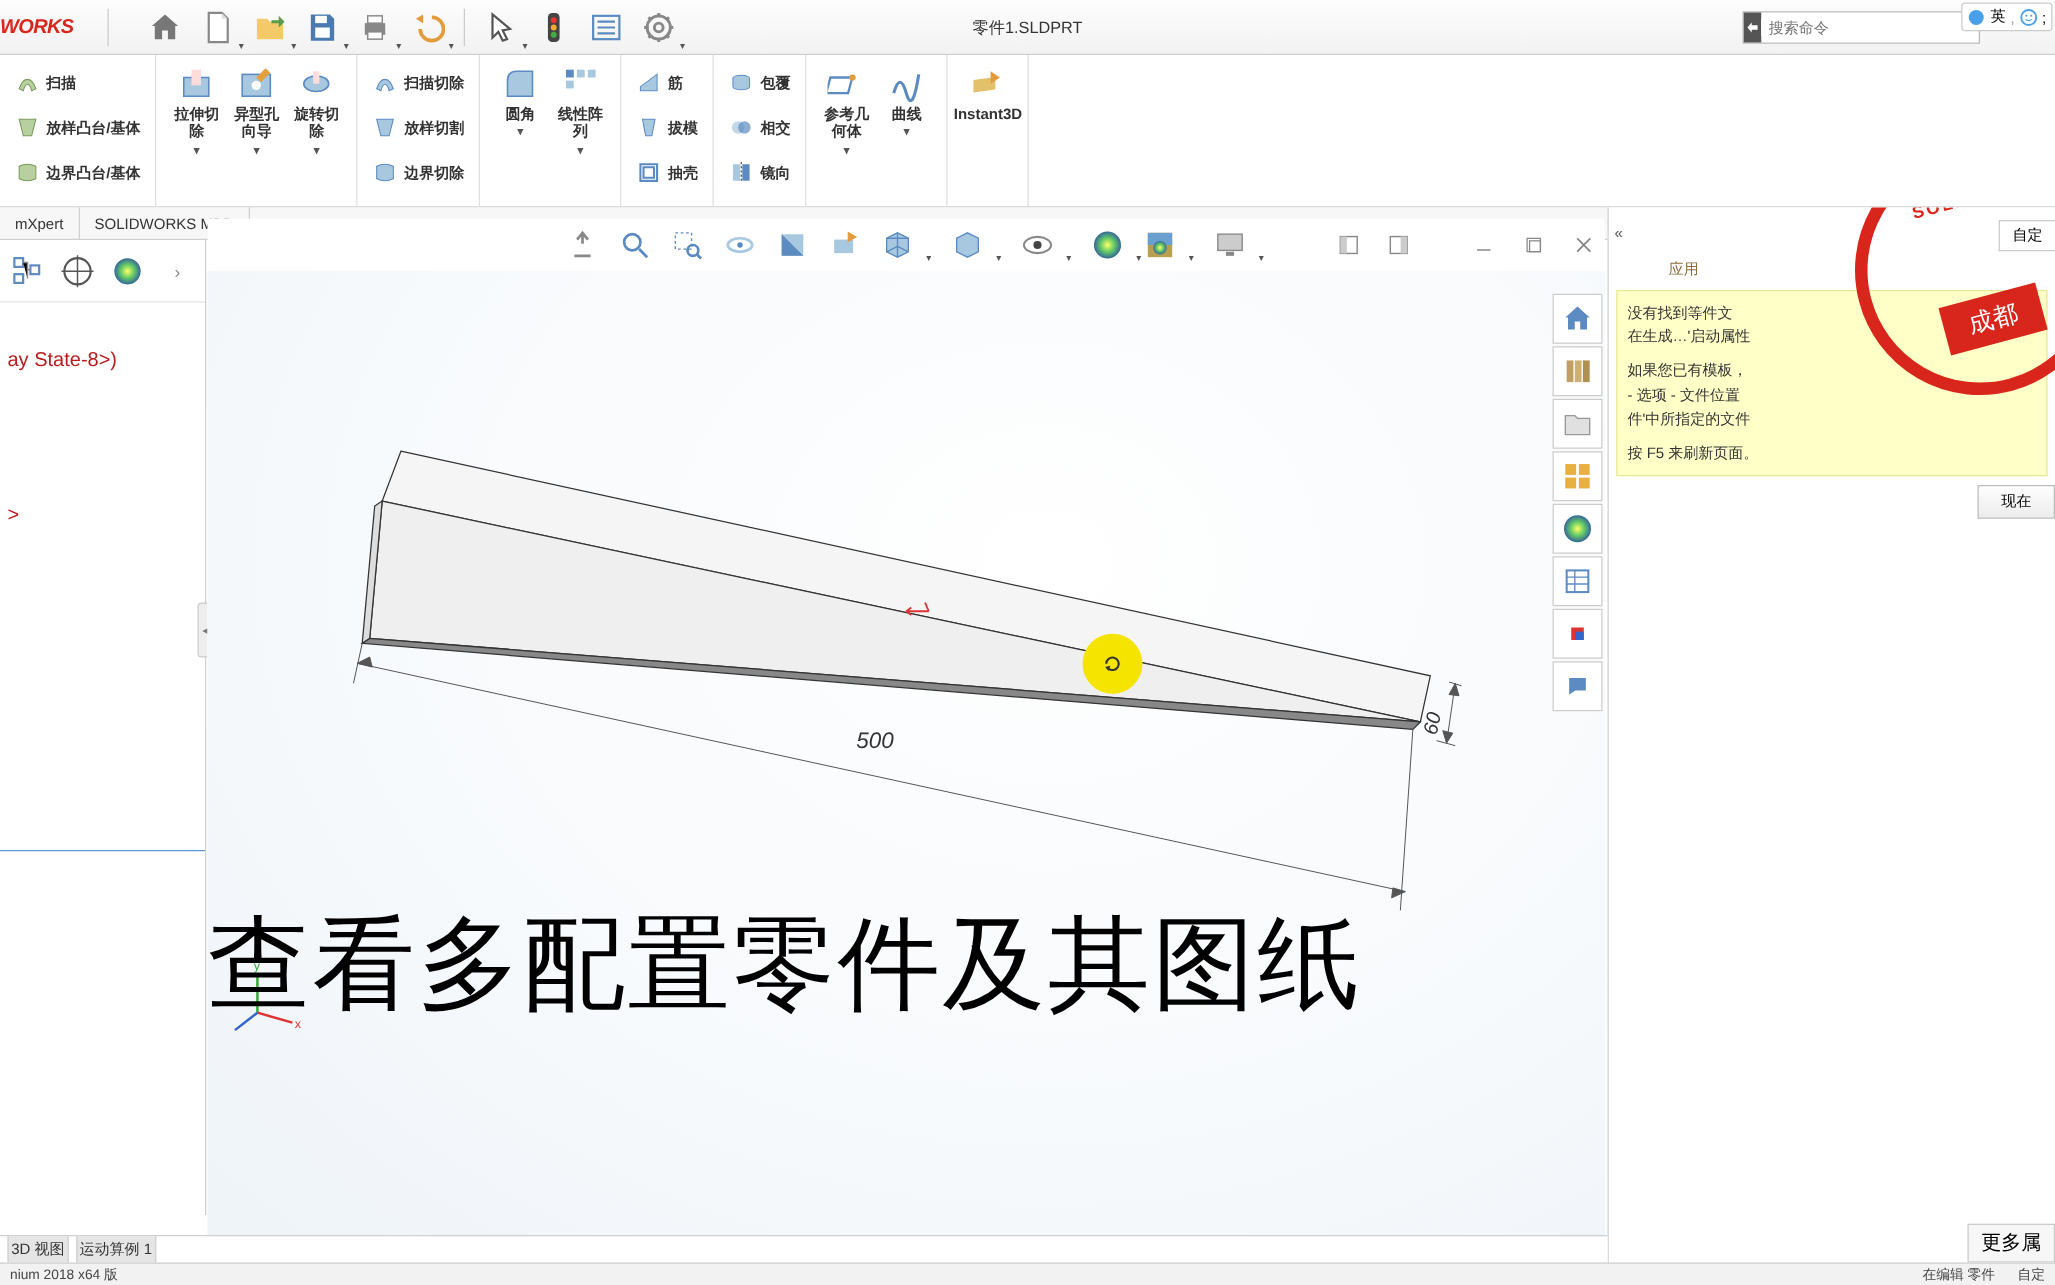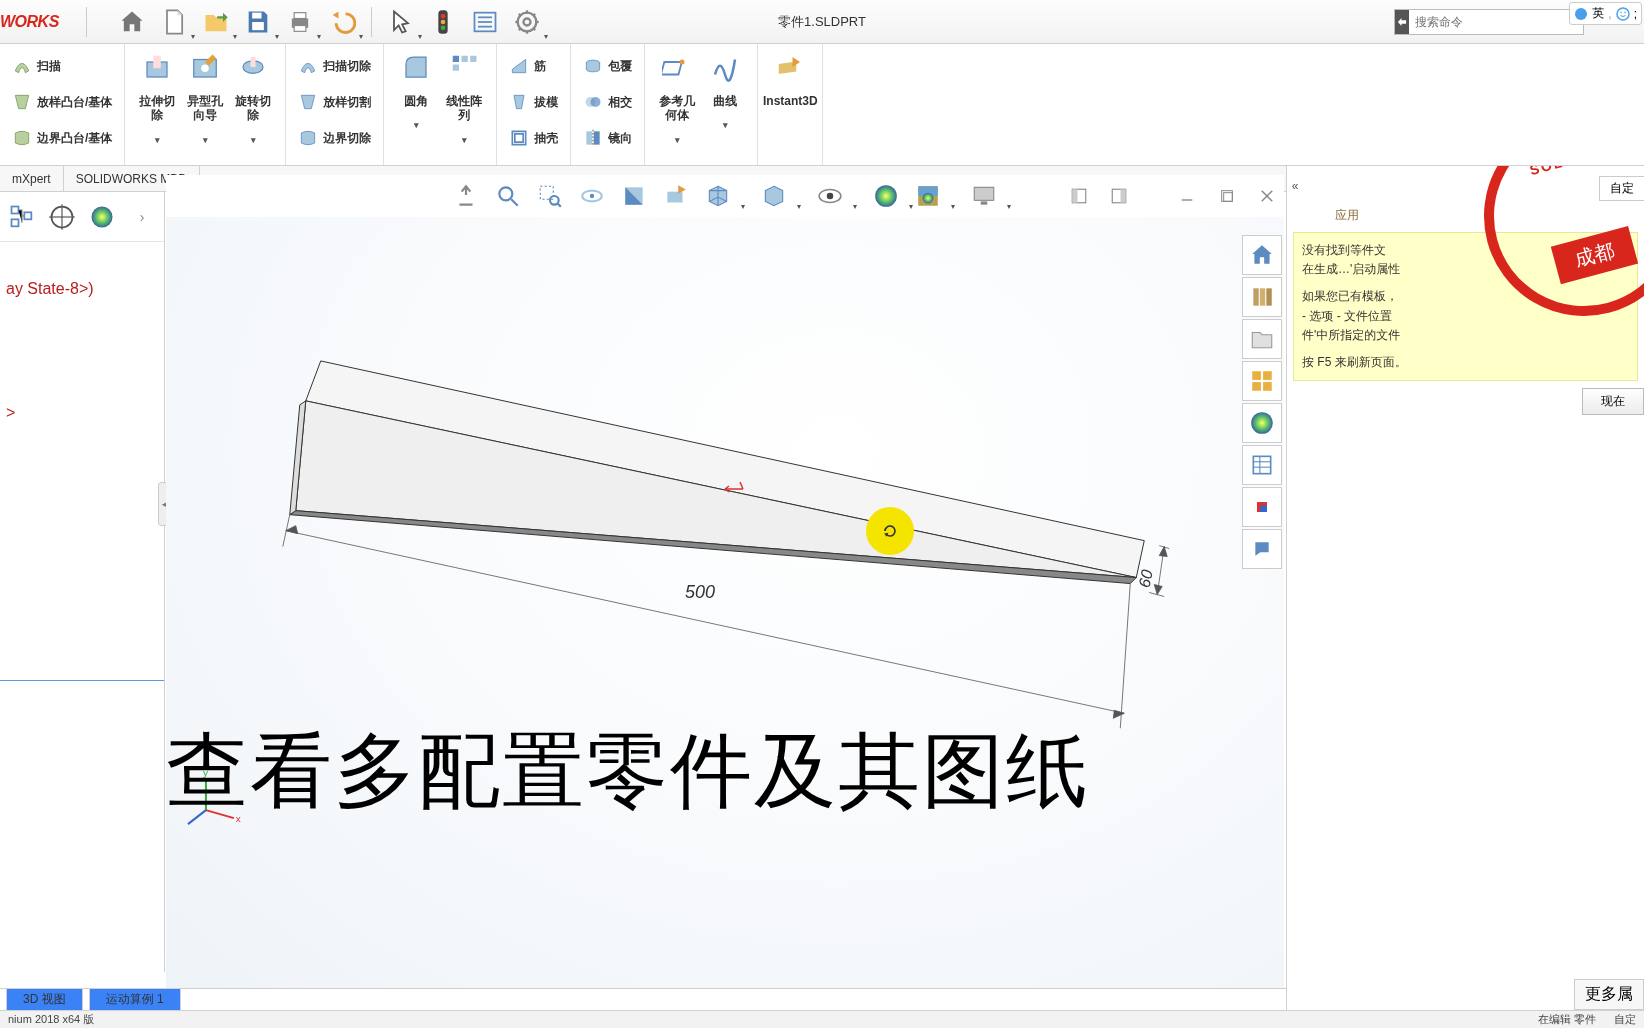--- a/index.html
+++ b/index.html
@@ -20,21 +20,21 @@
 .search-box input { border: none; outline: none; flex: 1; padding: 0 6px; font-size: 12px; color: #888; }
 .ime-badge { position: absolute; right: 2px; top: 2px; display: flex; gap: 4px; align-items: center; background: #fff; border: 1px solid #ccc; padding: 2px 4px; border-radius: 3px; z-index: 50; }
 .ime-badge span { font-size: 12px; }
 
 
 .ribbon { height: 122px; display: flex; background: #fff; border-bottom: 1px solid #d0d0d0; }
 .rgroup { display: flex; flex-direction: column; align-items: stretch; border-right: 1px solid #e0e0e0; padding: 4px 8px; font-weight: bold; }
 .rgroup.col3 { flex-direction: row; }
 .rbtn-sm { height: 36px; display: flex; align-items: center; gap: 5px; padding: 0 4px; cursor: pointer; font-size: 12px; color: #333; white-space: nowrap; }
 .rbtn-sm .ic { width: 20px; height: 20px; flex-shrink: 0; }
-.rbtn-lg { width: 48px; display: flex; flex-direction: column; align-items: center; justify-content: flex-start; gap: 12px; padding: 4px 2px; cursor: pointer; font-size: 12px; color: #333; text-align: center; line-height: 1.2; }
+.rbtn-lg { width: 48px; display: flex; flex-direction: column; align-items: center; justify-content: flex-start; gap: 2px; padding: 4px 2px; cursor: pointer; font-size: 12px; color: #333; text-align: center; line-height: 1.2; }
 .rbtn-lg .ic { width: 30px; height: 30px; }
 .rbtn-lg .drop2 { font-size: 9px; color: #555; }
 
 
 .sec-tabs { height: 26px; display: flex; align-items: center; border-bottom: 1px solid #d0d0d0; background: #f7f7f7; }
 .sec-tab { padding: 0 12px; height: 100%; display: flex; align-items: center; border-right: 1px solid #d0d0d0; font-size: 12px; color: #333; cursor: pointer; }
 
 
 .left-panel { position: absolute; left: 0; top: 192px; width: 165px; height: 780px; background: #fff; border-right: 1px solid #d0d0d0; }
 .lp-toolbar { height: 50px; display: flex; align-items: center; gap: 8px; padding: 0 6px; border-bottom: 1px solid #e5e5e5; }
@@ -69,21 +69,21 @@
 .rp-tab2 { position: absolute; left: 38px; top: 38px; padding: 3px 10px; font-size: 12px; color: #8a6d3b; }
 .stamp { position: absolute; right: -40px; top: -50px; width: 200px; height: 200px; border: 10px solid #d9261c; border-radius: 50%; transform: rotate(-15deg); display: flex; align-items: center; justify-content: center; z-index: 10; }
 .stamp-inner { position: absolute; bottom: 30px; background: #d9261c; color: #fff; padding: 6px 20px; font-size: 20px; transform: rotate(0deg); white-space: nowrap; }
 .stamp-text { position: absolute; top: 24px; color: #d9261c; font-size: 14px; font-weight: bold; letter-spacing: 2px; }
 .rp-note { position: absolute; left: 6px; top: 66px; right: 6px; background: #ffffc8; border: 1px solid #e8e89a; padding: 8px; font-size: 12px; line-height: 1.6; color: #333; }
 .rp-btn { position: absolute; top: 222px; right: 0; padding: 4px 18px; border: 1px solid #bbb; background: linear-gradient(#fefefe,#ececec); font-size: 12px; cursor: pointer; }
 .rp-bottom { position: absolute; bottom: 0; right: 0; padding: 4px 10px; border: 1px solid #ccc; background: #f7f7f7; font-size: 16px; }
 
 
 .bottom-tabs { position: absolute; left: 0; bottom: 18px; height: 22px; display: flex; align-items: center; background: #fff; border-top: 1px solid #d0d0d0; width: 1286px; }
-.btab { padding: 0 16px; height: 100%; display: flex; align-items: center; border-right: 1px solid #d0d0d0; border-left: 1px solid #d0d0d0; font-size: 12px; color: #333; background: #3b82f6; cursor: pointer; margin-left: 6px; }
+.btab { padding: 0 2px; height: 100%; display: flex; align-items: center; border-right: 1px solid #d0d0d0; border-left: 1px solid #d0d0d0; font-size: 12px; color: #333; background: #e5e5e5; cursor: pointer; margin-left: 6px; }
 .status-bar { position: absolute; left: 0; bottom: 0; right: 0; height: 18px; background: #f2f2f2; border-top: 1px solid #d0d0d0; display: flex; align-items: center; padding: 0 8px; font-size: 11px; color: #444; gap: 24px; }
 .status-bar .sright { margin-left: auto; display: flex; gap: 18px; }
 </style>
 </head>
 <body>
 
 <div class="ime-badge">
   <svg width="14" height="14">
       <circle cx="7" cy="7" r="6" fill="#4aa0e8"></circle>
     </svg>

